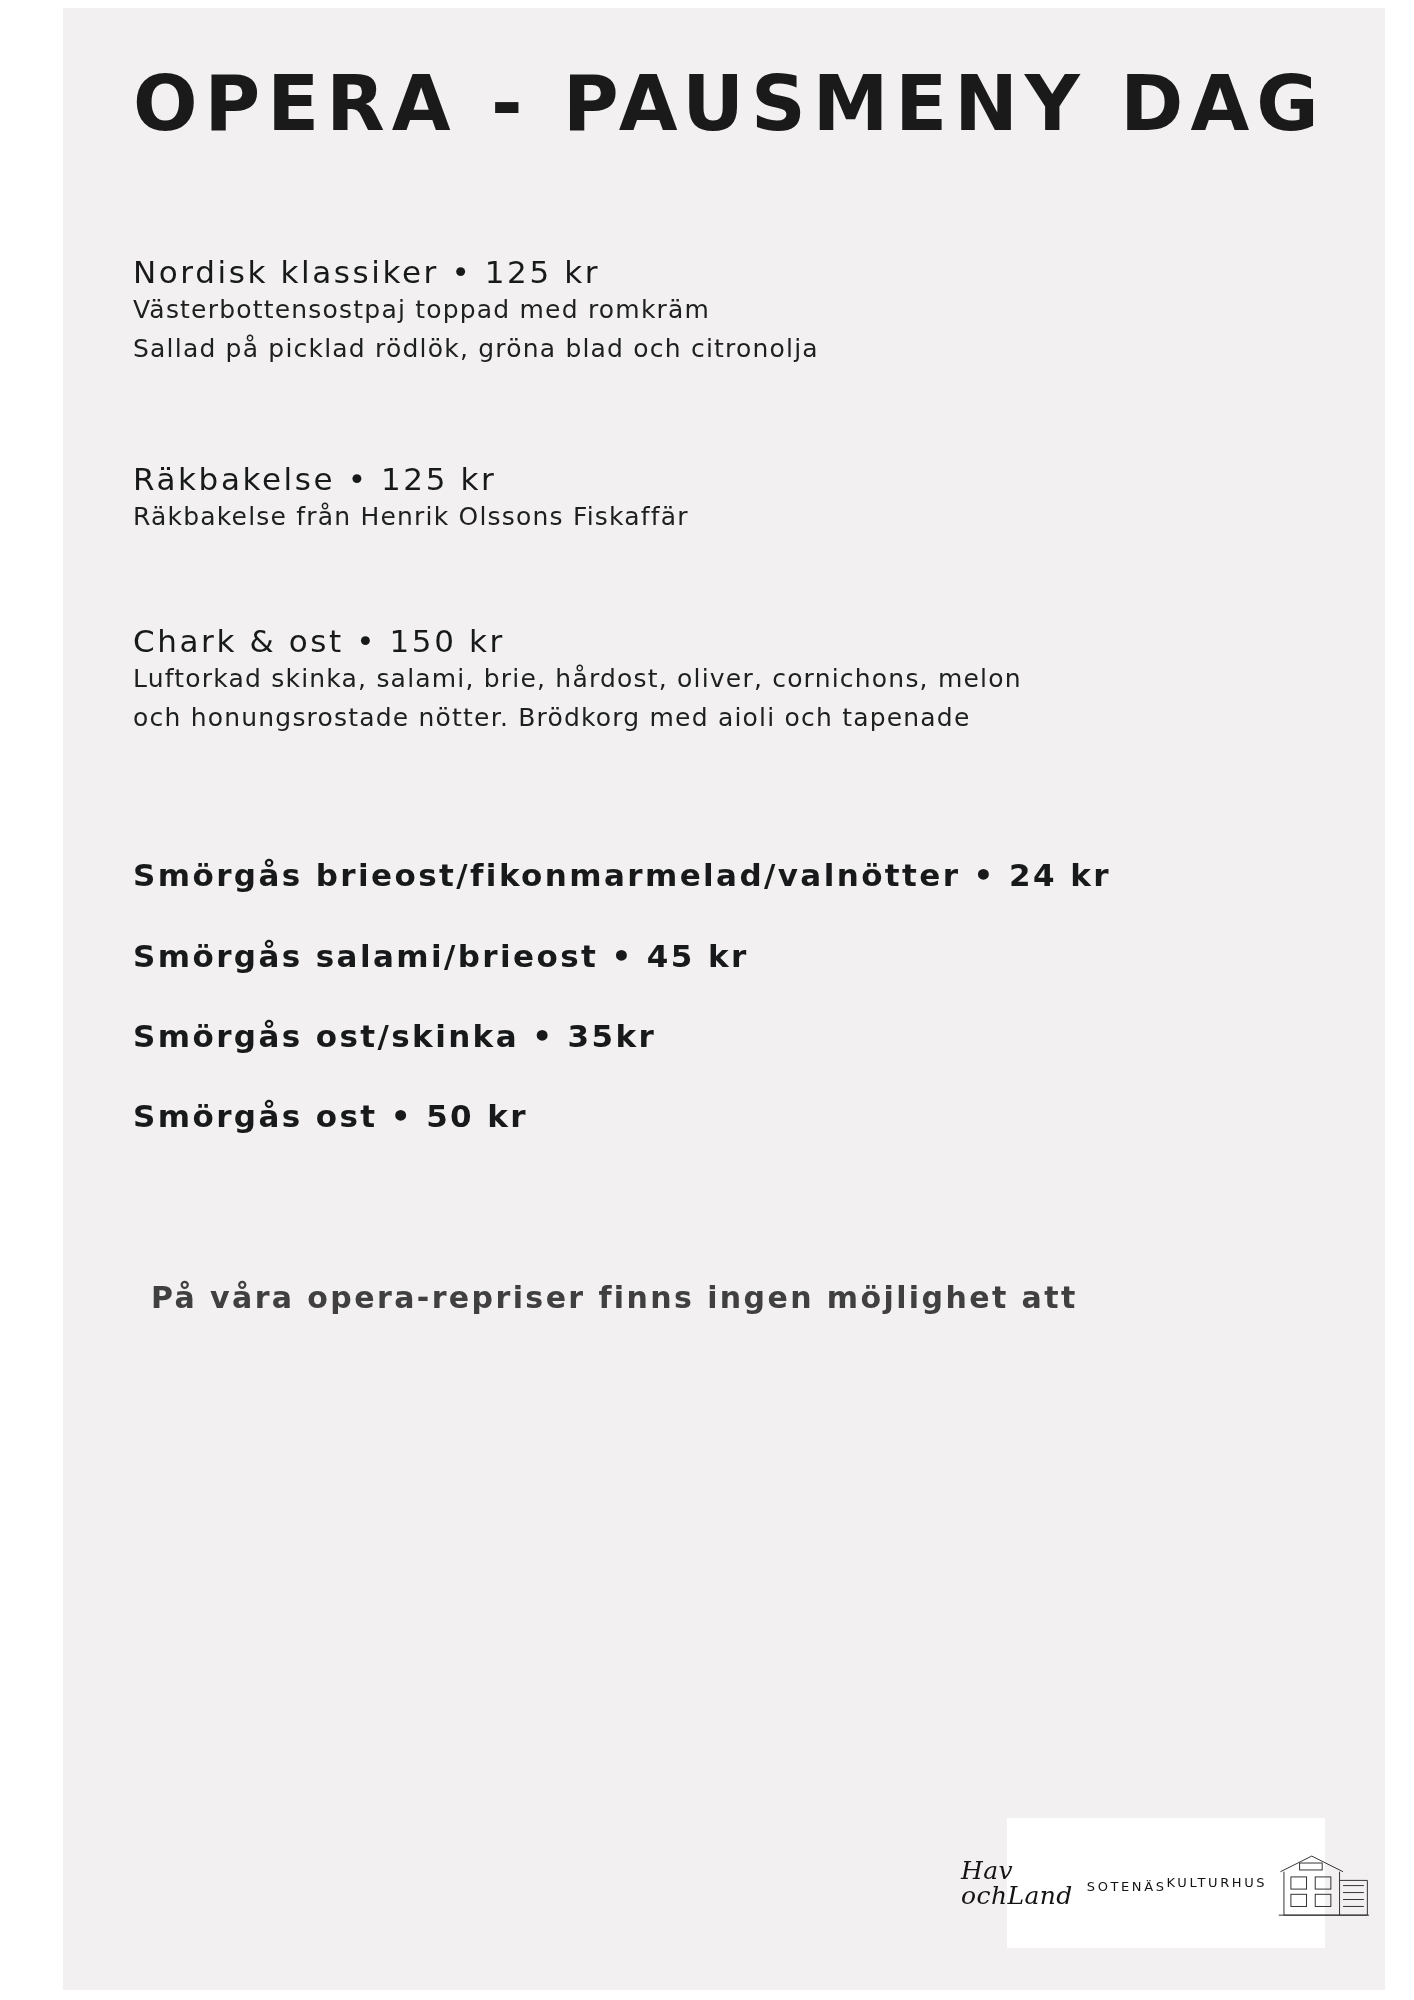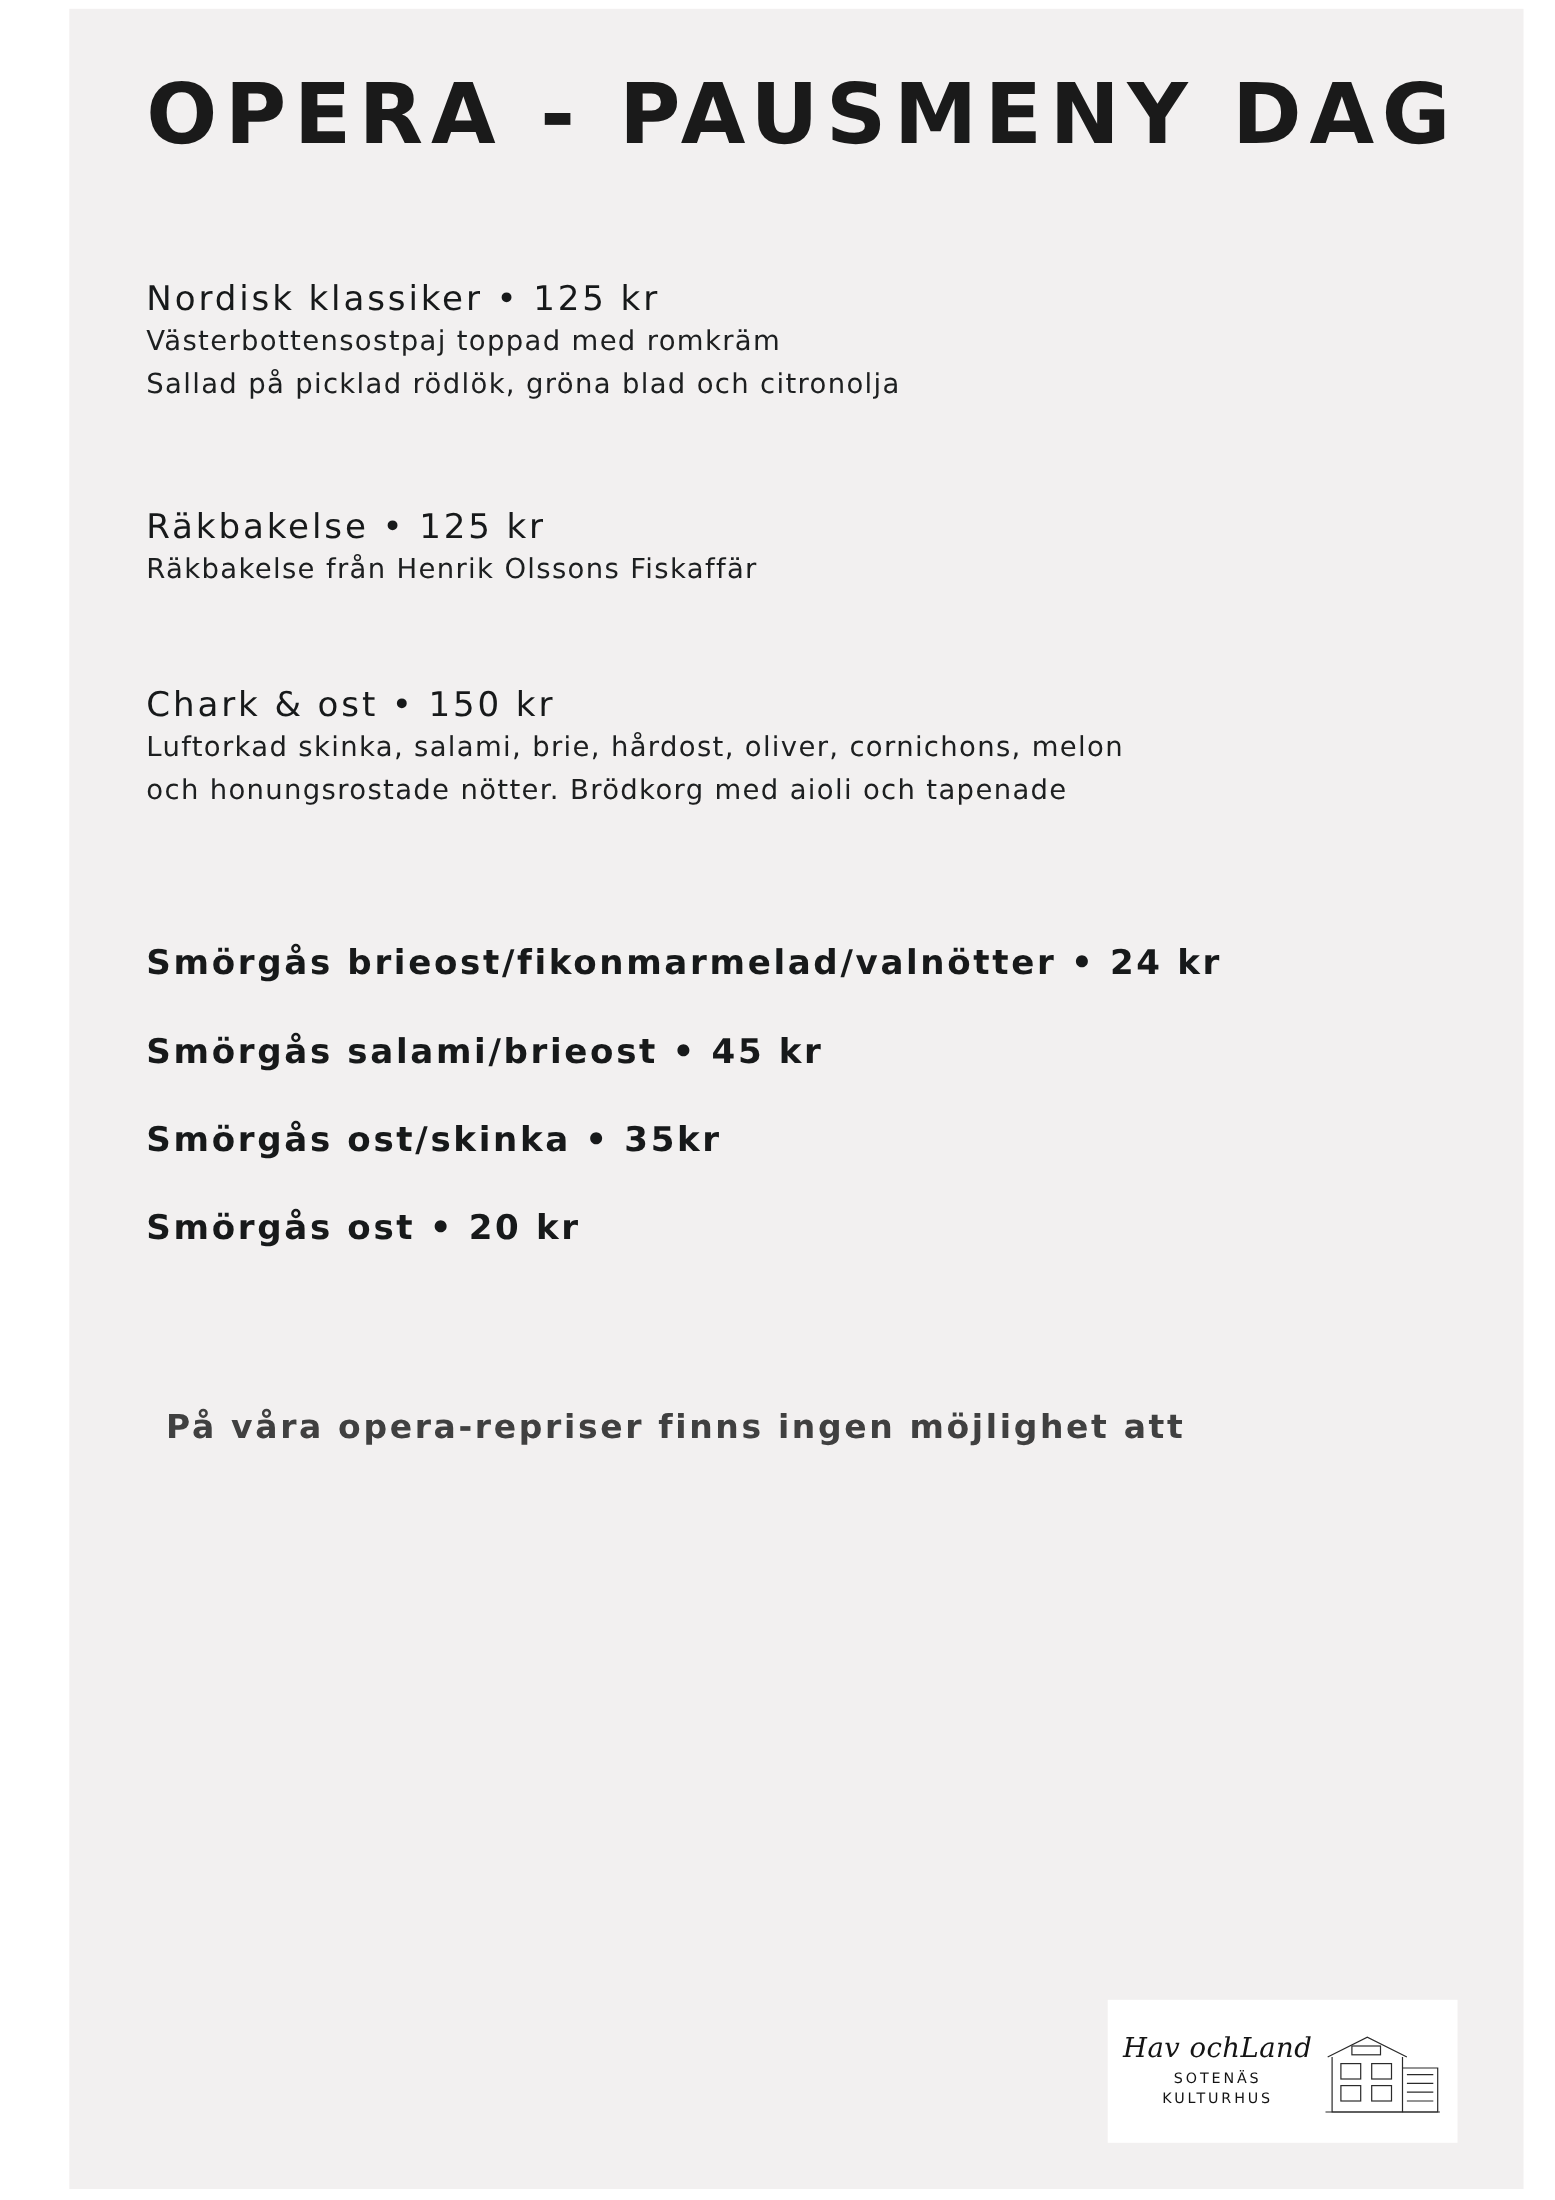--- a/index.html
+++ b/index.html
@@ -125,21 +125,20 @@
     align-items: center;
     justify-content: center;
   }
   .logo-inner {
     display: flex;
     align-items: center;
     gap: 10px;
   }
   .logo-text {
     display: flex;
-    flex-direction: column;
     align-items: center;
     justify-content: flex-start;
   }
   .logo-script {
     font-family: "DejaVu Serif", serif;
     font-style: italic;
     font-size: 25px;
     color: #141414;
     line-height: 1;
     letter-spacing: 0.4px;
@@ -189,21 +188,21 @@
         </div>
 
       </div>
 
       <div class="gap-3"></div>
 
       <div class="section">
         <p class="sandwich">Smörgås brieost/fikonmarmelad/valnötter • 24 kr</p>
         <p class="sandwich">Smörgås salami/brieost • 45 kr</p>
         <p class="sandwich">Smörgås ost/skinka • 35kr</p>
-        <p class="sandwich">Smörgås ost • 20 kr</p>
+        <p class="sandwich">Smörgås ost • 50 kr</p>
       </div>
 
       <div class="gap-5"></div>
 
       <div class="note">
         <span>På våra opera-repriser finns ingen möjlighet att</span>
       </div>
 
     </div>
 

